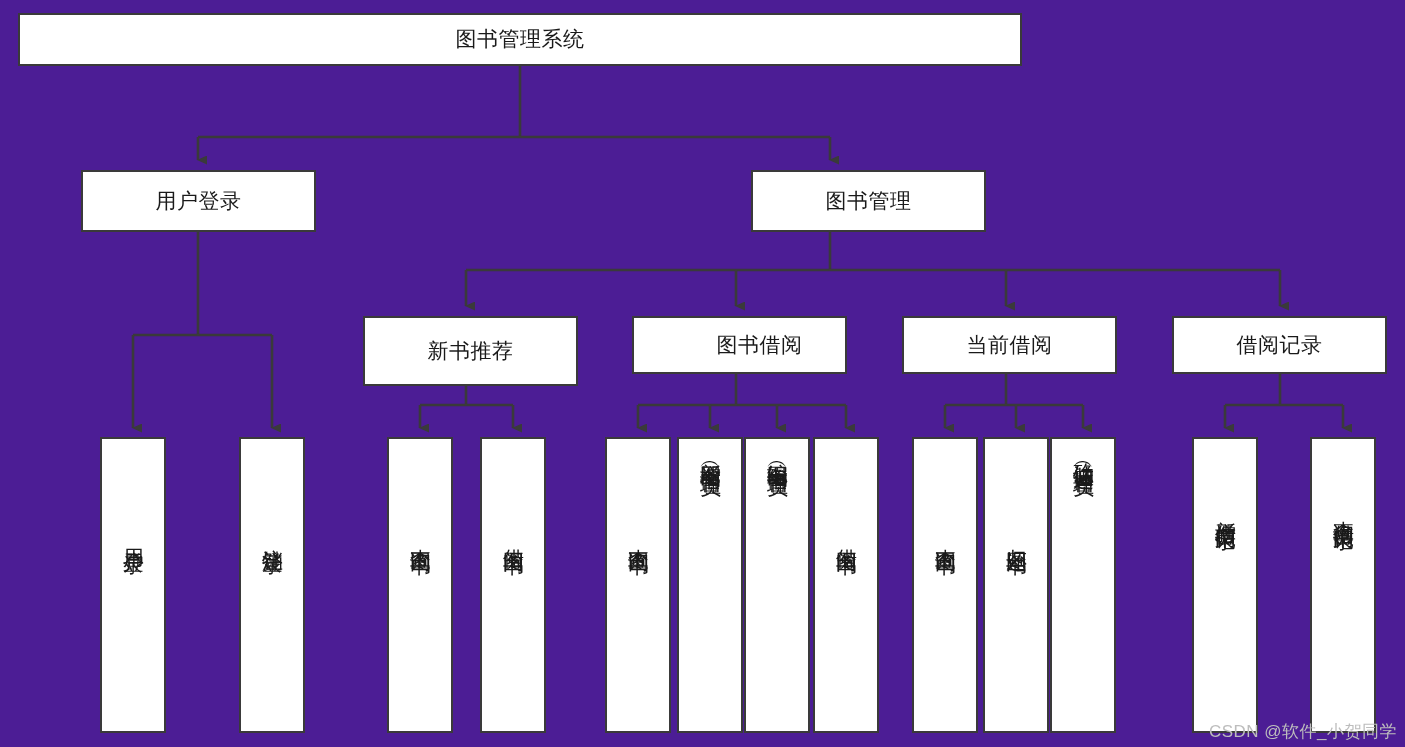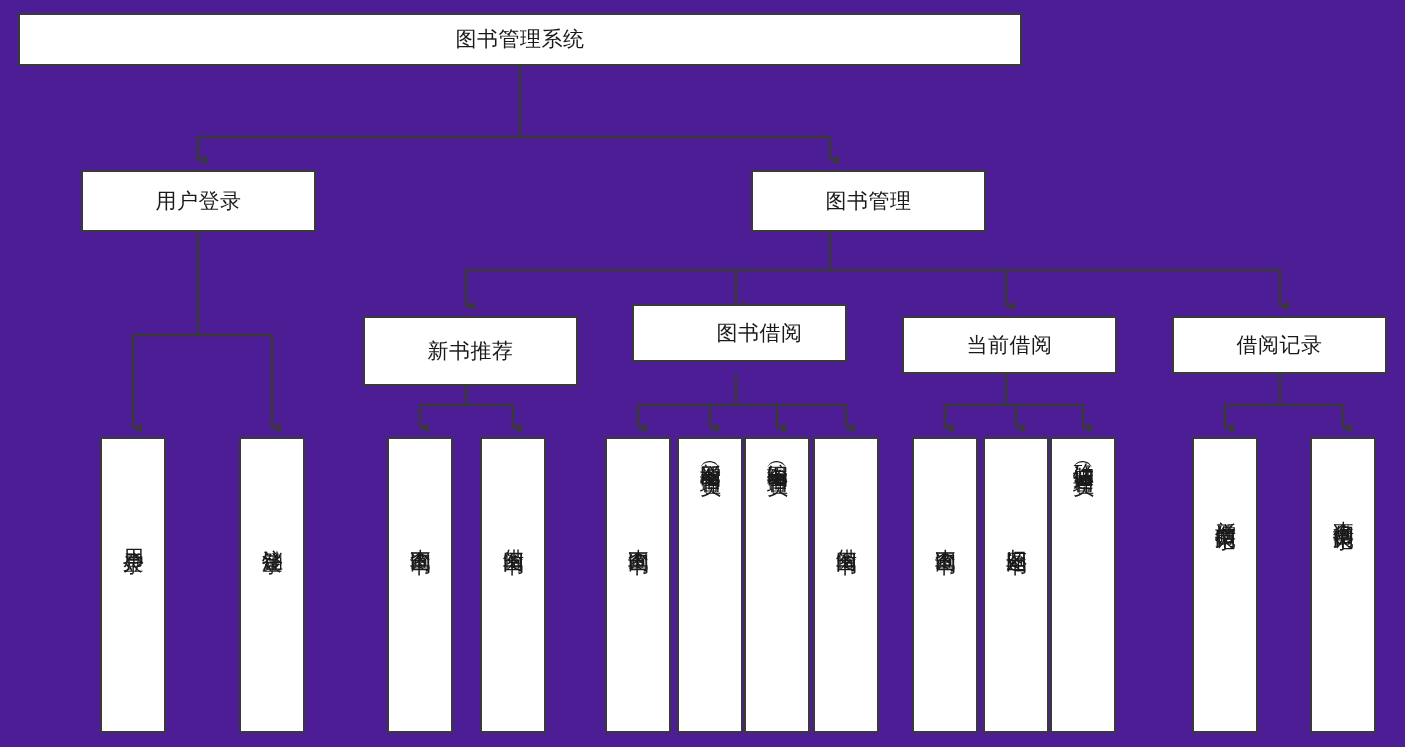--- a/index.html
+++ b/index.html
@@ -139,21 +139,21 @@
   <div class="node node-l2" style="left:81px; top:170px; width:235px; height:62px;">
     <span class="node-label">用户登录</span>
   </div>
   <div class="node node-l2" style="left:712px; top:170px; width:235px; height:62px;margin-left:39px;">
     <span class="node-label">图书管理</span>
   </div>
 
   <div class="node node-l3" style="left:363px; top:316px; width:215px; height:70px;">
     <span class="node-label">新书推荐</span>
   </div>
-  <div class="node node-l3" style="left:632px; top:304px; width:215px; height:58px;padding-left:40px;">
+  <div class="node node-l3" style="left:632px; top:316px; width:215px; height:58px;padding-left:40px;">
     <span class="node-label">图书借阅</span>
   </div>
   <div class="node node-l3" style="left:902px; top:316px; width:215px; height:58px;">
     <span class="node-label">当前借阅</span>
   </div>
   <div class="node node-l3" style="left:1172px; top:316px; width:215px; height:58px;">
     <span class="node-label">借阅记录</span>
   </div>
 
   <div class="node node-leaf leaf-short" style="left:100px; top:437px; width:66px; height:296px;">
@@ -189,14 +189,15 @@
   <div class="node node-leaf" style="left:1050px; top:437px; width:66px; height:296px;">
     <span class="node-label">确认归还（管理员）</span>
   </div>
   <div class="node node-leaf leaf-mid" style="left:1192px; top:437px; width:66px; height:296px;">
     <span class="node-label">新增借阅记录</span>
   </div>
   <div class="node node-leaf leaf-mid" style="left:1310px; top:437px; width:66px; height:296px;">
     <span class="node-label">查询借阅记录</span>
   </div>
 
+  <div class="watermark">CSDN @软件_小贺同学</div>
 
 </div>
 
 </body></html>

